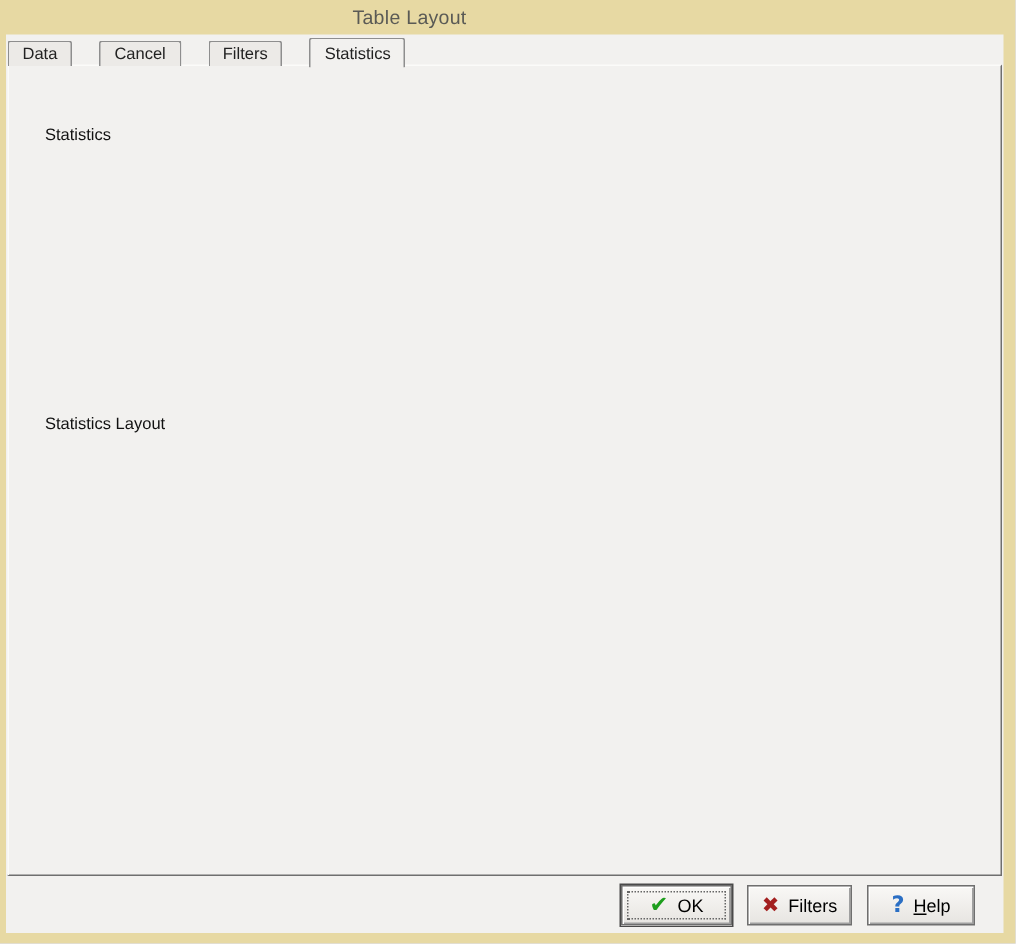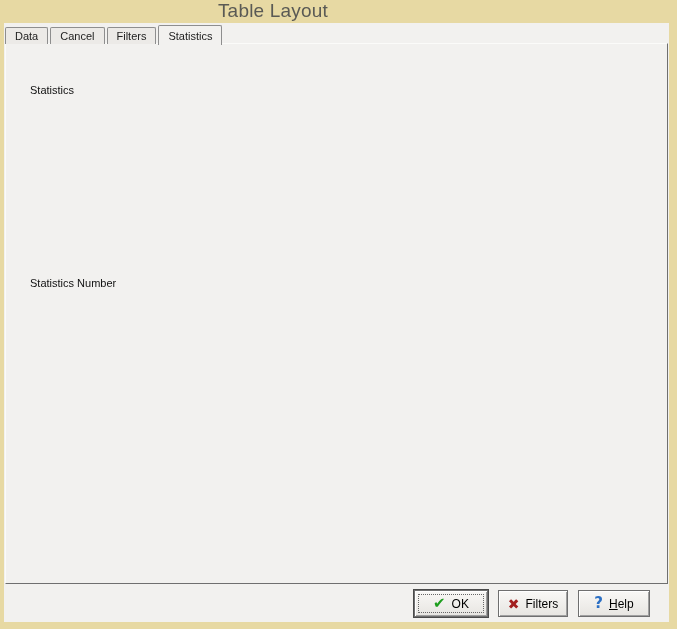--- a/index.html
+++ b/index.html
@@ -4,32 +4,32 @@
 <style>
   * { margin:0; padding:0; box-sizing:border-box; }
   html,body { width:677px; height:629px; background:#d9d9d9; }
   body { font-family:"Liberation Sans", sans-serif; font-size:11px; color:#111; }
 
   .window { position:relative; width:677px; height:629px; background:#e7d9a3; overflow:hidden; }
 
   .titlebar {
     position:absolute; left:0; top:0; width:546px; height:22px;
     display:flex; align-items:center; justify-content:center;
-    color:#5a5a55; font-size:19px; letter-spacing:.2px;
+    color:#5a5a55; font-size:13px; letter-spacing:.2px;
   }
 
   .client {
     position:absolute; left:4px; top:23px; width:665px; height:599px;
     background:#f2f1ef;
   }
 
   
   .tabstrip { position:absolute; left:5px; top:24px; height:20px; display:flex; align-items:flex-end; z-index:3; }
   .tab {
-    height:17px; padding:2px 9px 0 9px; margin-right:2px;
+    height:17px; padding:2px 9px 0 9px; margin-right:18px;
     background:#eceae7; border:1px solid #8e8e8e; border-bottom:none;
     border-radius:2px 2px 0 0; color:#222; cursor:default;
   }
   .tab.active {
     height:20px; padding-top:4px; background:#f2f1ef;
     position:relative; z-index:4; margin-bottom:-1px;
   }
   .tabpage {
     position:absolute; left:5px; top:43px; width:663px; height:541px;
     background:#f2f1ef;
@@ -199,21 +199,21 @@
       <path d="M8 1 L14 10 L10.5 10 L10.5 17 L5.5 17 L5.5 10 L2 10 Z" fill="#c41414" stroke="#5c0000" stroke-width="1"></path>
     </svg>
   </div>
   <div class="btn arrow-btn" style="left:447px; top:130px;">
     <svg width="16" height="18" viewBox="0 0 16 18">
       <path d="M8 17 L2 8 L5.5 8 L5.5 1 L10.5 1 L10.5 8 L14 8 Z" fill="#c41414" stroke="#5c0000" stroke-width="1"></path>
     </svg>
   </div>
 
   <div class="groupbox" style="left:22px; top:283px; width:464px; height:221px;"></div>
-  <span class="grouplabel" style="left:27px; top:277px;">Statistics Number</span>
+  <span class="grouplabel" style="left:27px; top:277px;">Statistics Layout</span>
 
   <span style="position:absolute; left:32px; top:309px;">Gap %:</span>
   <input class="tfield num" style="left: 74px; top: 303px; width: 40px; height: 23px;" value="2.5">
 
   <span style="position:absolute; left:182px; top:309px;">Row Height %:</span>
   <input class="tfield num" style="left: 258px; top: 303px; width: 40px; height: 23px;" value="5">
 
   <span style="position:absolute; left:42px; top:354px;">Title:</span>
   <input class="tfield txt" style="left: 74px; top: 349px; width: 214px; height: 22px;" value="Statistics">
 

